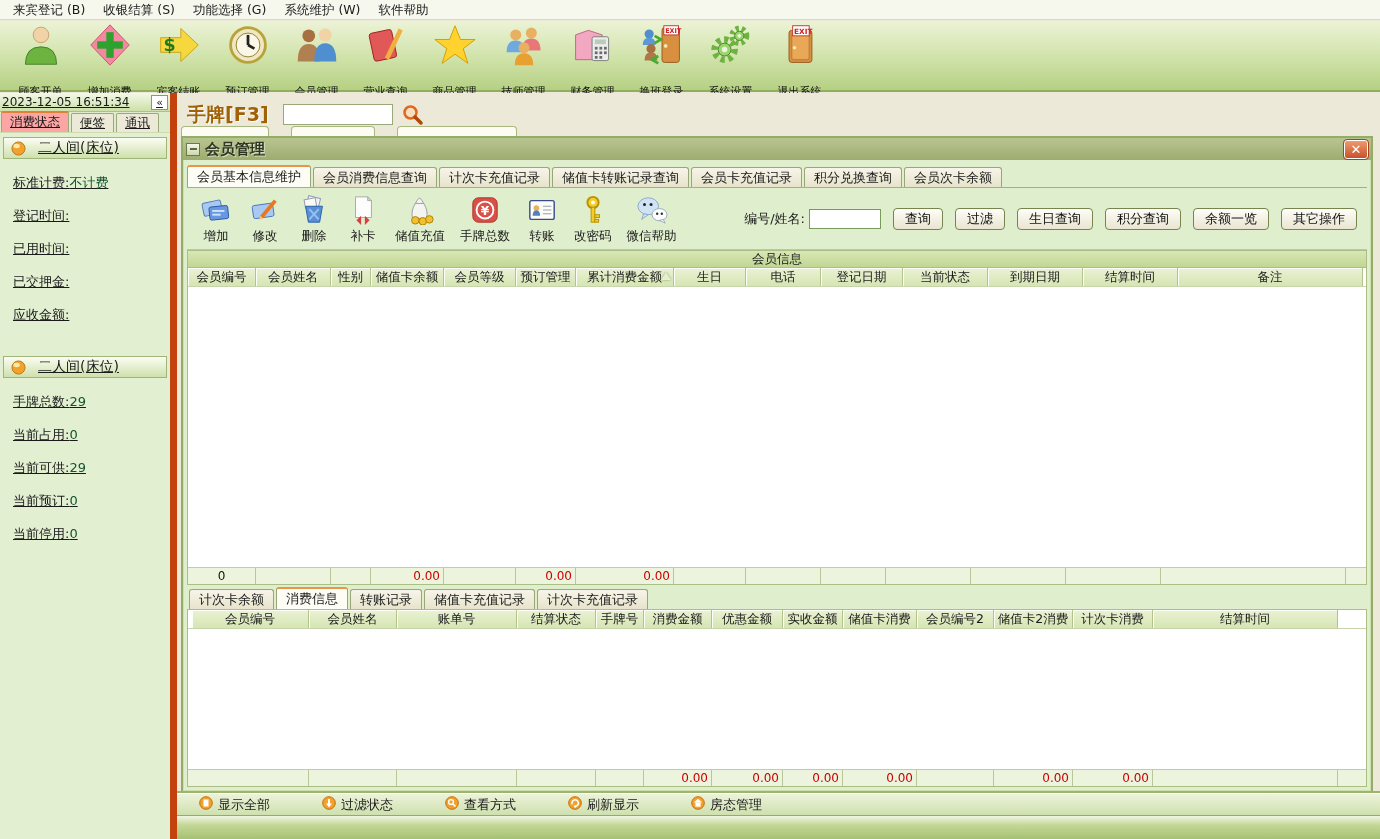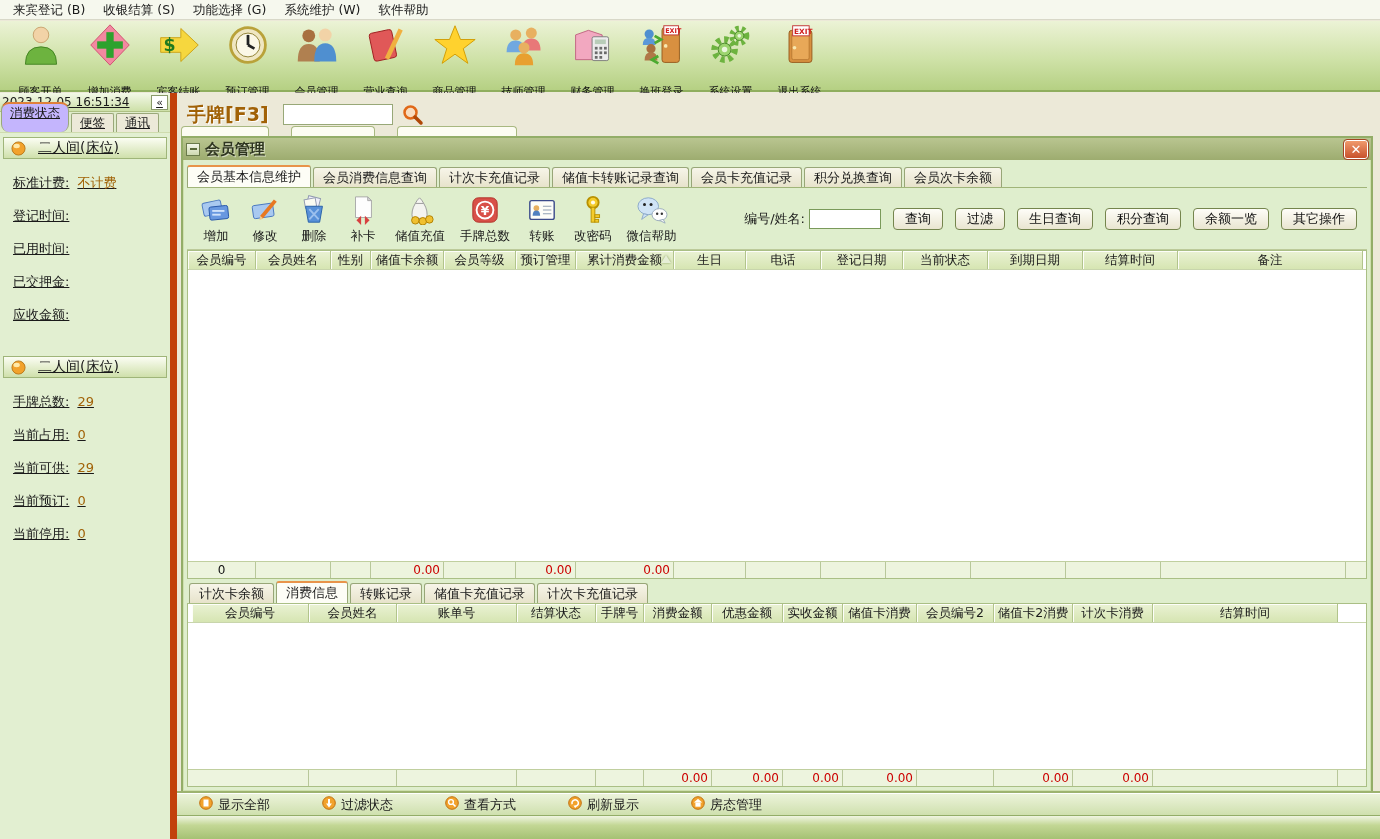--- a/index.html
+++ b/index.html
@@ -26,29 +26,29 @@
   
   .sidebar { width:177px; background:#e2efd1; border-right:7px solid #c2410c; display:flex; flex-direction:column;text-decoration:underline; }
   .datebar { height:19px; background:linear-gradient(#f3f8e8,#cde0a8); border-bottom:1px solid #aec084;
              display:flex; align-items:center; font-size:12px; padding:0 2px; }
   .datebar .dt { flex:1; }
   .collapse-btn { width:17px; height:15px; background:#fff; border:1px solid #8a9a6a; font-size:11px;
                   line-height:13px; text-align:center; cursor:pointer; }
   .side-tabs { height:21px; display:flex; align-items:flex-end; background:#dfeccb; padding-left:1px; border-bottom:1px solid #cfdcae;}
   .side-tab { height:19px; line-height:18px; padding:0 8px; font-size:12.5px; background:#ece9d8;
               border:1px solid #9aa87a; border-bottom:none; border-radius:2px 2px 0 0; margin-right:2px; cursor:pointer; }
-  .side-tab.active { background:#c4b5fd; border-top:2px solid #e0813a; height:30px;border-radius:8px; }
+  .side-tab.active { background:#fca5a5; border-top:2px solid #e0813a; height:21px; }
   .side-content { flex:1; padding:4px 3px; }
   .section-header { height:22px; background:linear-gradient(#fbfdf3,#cfe0ab); border:1px solid #9fb579;
                     display:flex; align-items:center; padding-left:7px; font-size:14px; cursor:pointer; }
   .section-header .ball { margin-right:12px; display:flex; }
   .sec2 { margin-top:32px; }
   .field { margin:15px 0 0 10px; font-size:13px; white-space:nowrap; }
   .field .lab { color:#1a1a1a; }
-  .field .val { color:#a16207; margin-left:8px;text-align:center; }
+  .field .val { color:#14532d; margin-left:0;text-align:center; }
 
   
   .content { flex:1; position:relative; background:#ece9d8; }
   .handcard-row { position:absolute; left:0; top:0; right:0; height:43px; display:flex; align-items:center; padding-left:10px; }
   .handcard-label { font-size:19px; font-weight:bold; color:#a16207; text-shadow:1px 1px 0 #ffffff; }
   .handcard-input { margin-left:14px; width:110px; height:21px; border:1px solid #98a878; background:#fff; padding:0 4px; font-size:13px; }
   .handcard-mag { margin-left:8px; display:flex; cursor:pointer; }
   .ghost-tabs { position:absolute; left:4px; top:33px; height:10px; display:flex; gap:22px; }
   .ghost-tab { height:10px; background:#fcfcf2; border:1px solid #a8b880; border-bottom:none; border-radius:4px 4px 0 0; }
 
@@ -465,20 +465,21 @@
                   <button class="btn">查询</button>
                   <button class="btn">过滤</button>
                   <button class="btn">生日查询</button>
                   <button class="btn">积分查询</button>
                   <button class="btn">余额一览</button>
                   <button class="btn">其它操作</button>
                 </span>
             </span>
           </div>
 
+          <div class="info-band">会员信息</div>
 
           <div class="grid-wrap gw-main">
             <div class="grid-header" id="mainHeader">
                 <div class="gh-cell" style="width: 68px;">
                   <span>会员编号</span>
                 </div>
                 <div class="gh-cell" style="width: 75px;">
                   <span>会员姓名</span>
                 </div>
                 <div class="gh-cell" style="width: 40px;">

